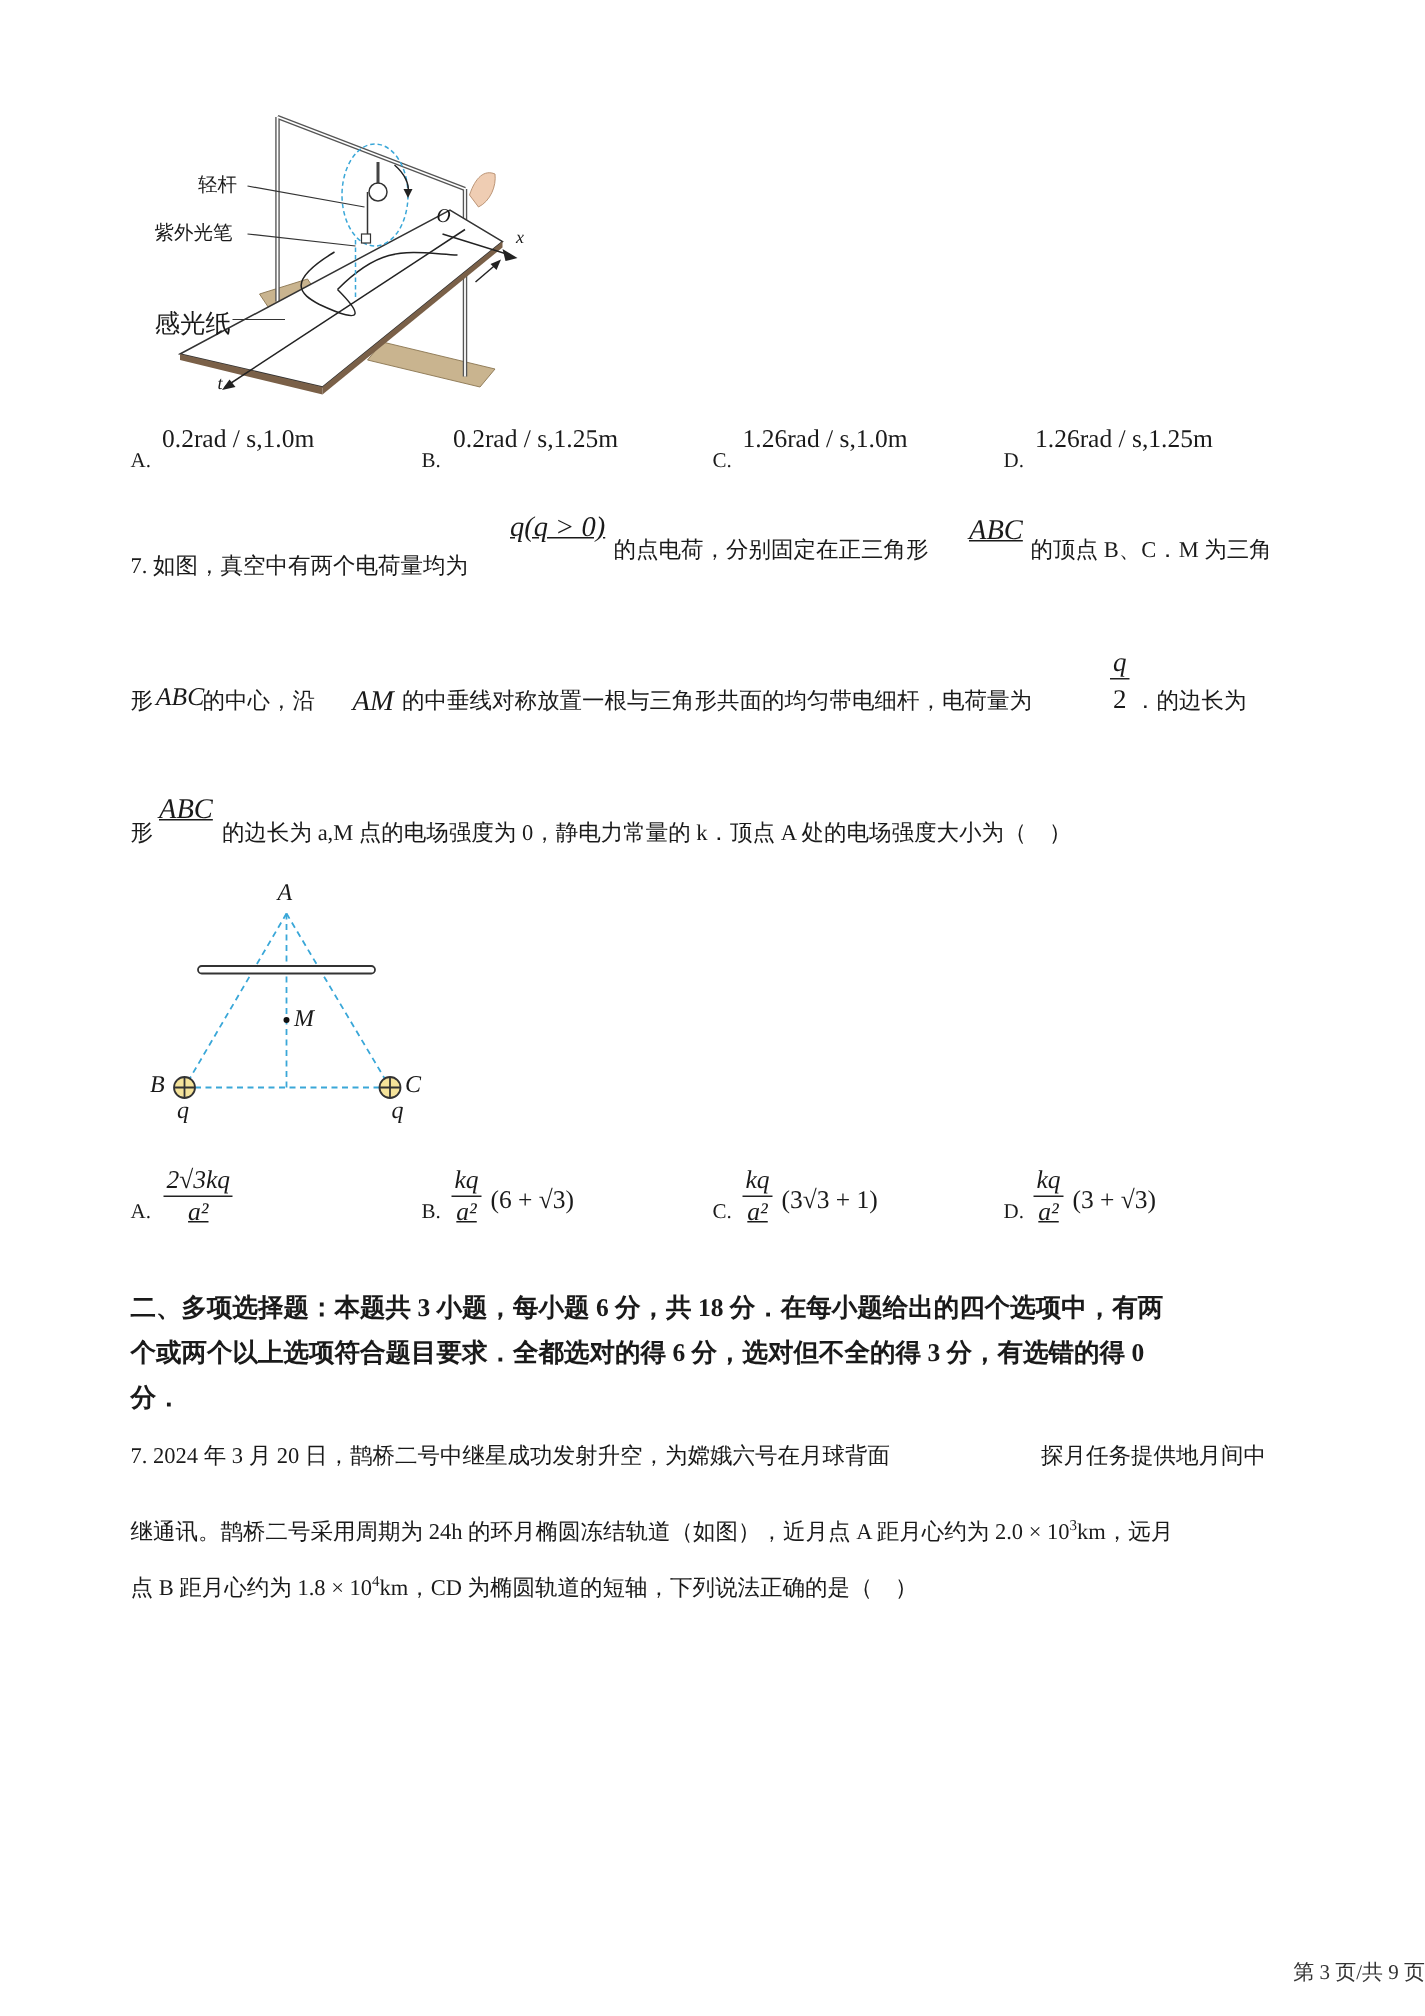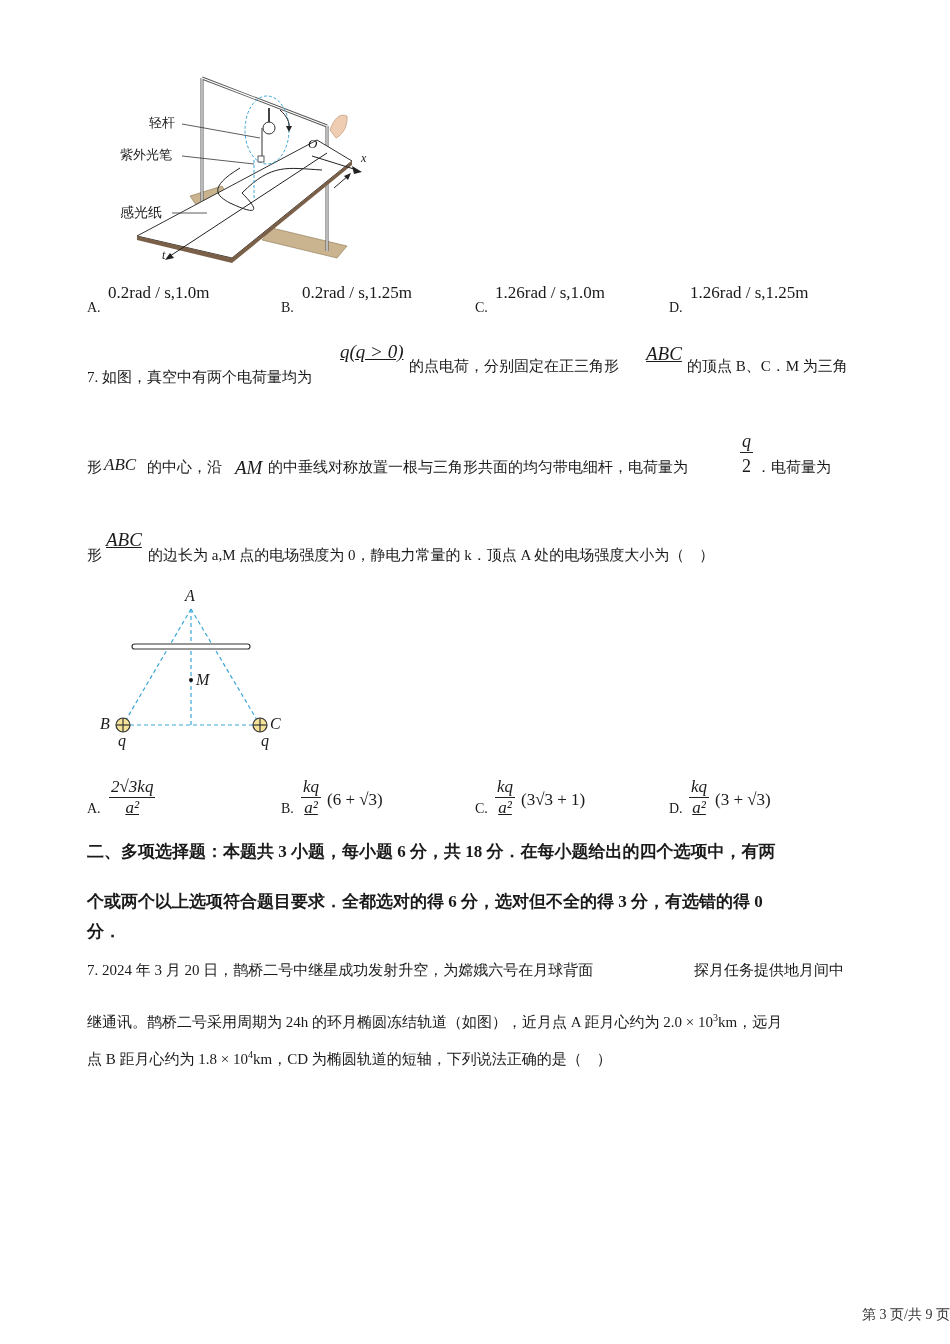--- a/index.html
+++ b/index.html
@@ -17,21 +17,21 @@
   .mathbig { font-size: 19px; font-style: italic; font-family: "Liberation Serif", serif; text-decoration: underline; }
   .frac { display: inline-flex; flex-direction: column; align-items: center; vertical-align: middle; }
   .frac .num { border-bottom: 1px solid #222; padding: 0 2px; line-height: 20px; font-style: italic; font-size: 17px; }
   .frac .den { line-height: 20px; font-style: italic; font-size: 17px; text-decoration: underline; }
   .sup { font-size: 10px; vertical-align: super; }
   .footer { font-size: 14px; color: #333; }
 </style>
 </head>
 <body>
 
-<div class="abs" style="left:112px; top:68px; width:270px; height:200px;">
+<div class="abs" style="left:95px; top:68px; width:270px; height:200px;">
   <svg width="270" height="200" viewBox="0 0 270 200">
 
     <polygon points="78,128 110,118 118,130 86,140" fill="#c9b48f" stroke="#8a7550" stroke-width="0.6"></polygon>
     <polygon points="160,160 235,178 225,190 150,172" fill="#c9b48f" stroke="#8a7550" stroke-width="0.6"></polygon>
 
     <line x1="90" y1="10" x2="90" y2="133" stroke="#555" stroke-width="3"></line>
     <line x1="90" y1="10" x2="215" y2="58" stroke="#555" stroke-width="3"></line>
     <line x1="215" y1="58" x2="215" y2="183" stroke="#555" stroke-width="3"></line>
     <line x1="90" y1="10" x2="90" y2="133" stroke="#fff" stroke-width="1.2"></line>
     <line x1="90" y1="10" x2="215" y2="58" stroke="#fff" stroke-width="1.2"></line>
@@ -64,21 +64,21 @@
     <polygon points="177,64 174,58 180,58" fill="#222"></polygon>
 
     <path d="M218,62 C222,50 228,45 235,48 C236,56 232,66 224,70 Z" fill="#efcdb3" stroke="#b48b6b" stroke-width="0.6"></path>
 
     <line x1="70" y1="56" x2="148" y2="70" stroke="#333" stroke-width="0.8"></line>
     <line x1="70" y1="88" x2="142" y2="96" stroke="#333" stroke-width="0.8"></line>
     <line x1="60" y1="145" x2="95" y2="145" stroke="#333" stroke-width="0.8"></line>
   </svg>
   <span class="abs txt" style="left:37px; top:46px; font-family:'DejaVu Sans',sans-serif; font-size:13px;">轻杆</span>
   <span class="abs txt" style="left:8px; top:78px; font-family:Liberation Mono, monospace; font-size:13px;">紫外光笔</span>
-  <span class="abs txt" style="left:8px; top:136px; font-family:Liberation Sans, sans-serif; font-size:14px;">感光纸</span>
+  <span class="abs txt" style="left:8px; top:136px; font-family:Liberation Sans, sans-serif; font-size:17px;">感光纸</span>
   <span class="abs it" style="left:196px; top:68px; font-size:13px;">O</span>
   <span class="abs it" style="left:249px; top:83px; font-size:12px;">x</span>
   <span class="abs it" style="left:50px; top:180px; font-size:12px;">t</span>
 </div>
 
 <div>
   <span class="abs opt-letter" style="left:87px; top:300px;">A.</span>
   <span class="abs opt-val" style="left:108px; top:283px;">0.2rad / s,1.0m</span>
 </div>
 <div>
@@ -96,27 +96,27 @@
 
 <div>
   <span class="abs txt" style="left:87px; top:368px;">7. 如图，真空中有两个电荷量均为</span>
   <span class="abs mathbig" style="left:340px; top:341px;">q(q &gt; 0)</span>
   <span class="abs txt" style="left:409px; top:357px;">的点电荷，分别固定在正三角形</span>
   <span class="abs mathbig" style="left:646px; top:343px;">ABC</span>
   <span class="abs txt it" style="left:687px; top:357px; font-style:normal;">的顶点 B、C．M 为三角</span>
 
   <span class="abs txt" style="left:87px; top:458px;">形</span>
   <span class="abs it" style="left:104px; top:455px; font-size:17px;">ABC</span>
-  <span class="abs txt" style="left:147px; top:458px;">的中心，沿</span>
+  <span class="abs txt" style="left:135px; top:458px;">的中心，沿</span>
   <span class="abs it" style="left:235px; top:457px; font-size:19px;">AM</span>
   <span class="abs txt" style="left:268px; top:458px;">的中垂线对称放置一根与三角形共面的均匀带电细杆，电荷量为</span>
   <span class="abs it" style="left:742px; top:431px; font-size:18px;">q</span>
   <div class="abs" style="left:740px; top:452px; width:13px; height:1px; background:#222;"></div>
   <span class="abs" style="left:742px; top:456px; font-size:18px;">2</span>
-  <span class="abs txt" style="left:756px; top:458px;">．电荷量为</span>
+  <span class="abs txt" style="left:756px; top:458px;">．的边长为</span>
 
   <span class="abs txt" style="left:87px; top:546px;">形</span>
   <span class="abs mathbig" style="left:106px; top:529px;">ABC</span>
   <span class="abs txt" style="left:148px; top:546px;">的边长为 a,M 点的电场强度为 0，静电力常量的 k．顶点 A 处的电场强度大小为（　）</span>
 </div>
 
 <div class="abs" style="left:95px; top:585px; width:200px; height:170px;">
   <svg width="200" height="170" viewBox="0 0 200 170">
     <line x1="96" y1="24" x2="28" y2="140" stroke="#3aa7d8" stroke-width="1.2" stroke-dasharray="4,3"></line>
     <line x1="96" y1="24" x2="165" y2="140" stroke="#3aa7d8" stroke-width="1.2" stroke-dasharray="4,3"></line>
@@ -165,21 +165,21 @@
 <div class="abs" style="left:669px; top:775px; height:52px;">
   <span class="abs opt-letter" style="left:0; top:26px;">D.</span>
   <span class="abs frac" style="left:20px; top:2px;">
     <span class="num">kq</span>
     <span class="den">a²</span>
   </span>
   <span class="abs" style="left:46px; top:15px; font-size:17px; white-space:nowrap;">(3 + √3)</span>
 </div>
 
 <div>
-  <div class="abs bold" style="left:87px; top:840px; white-space:nowrap;">二、多项选择题：本题共 3 小题，每小题 6 分，共 18 分．在每小题给出的四个选项中，有两</div>
+  <div class="abs bold" style="left:87px; top:860px; white-space:nowrap;">二、多项选择题：本题共 3 小题，每小题 6 分，共 18 分．在每小题给出的四个选项中，有两</div>
   <div class="abs bold" style="left:87px; top:890px; white-space:nowrap;text-align:center;">个或两个以上选项符合题目要求．全都选对的得 6 分，选对但不全的得 3 分，有选错的得 0</div>
   <div class="abs bold" style="left:87px; top:920px; white-space:nowrap;">分．</div>
 </div>
 
 <div>
   <span class="abs txt" style="left:87px; top:961px;">7. 2024 年 3 月 20 日，鹊桥二号中继星成功发射升空，为嫦娥六号在月球背面</span>
   <span class="abs txt" style="left:694px; top:961px;">探月任务提供地月间中</span>
 
   <span class="abs txt" style="left:87px; top:1012px;">
     <span>继通讯。鹊桥二号采用周期为 24h 的环月椭圆冻结轨道（如图），近月点 A 距月心约为 2.0 × 10</span><span class="sup">3</span><span>km，远月</span>

